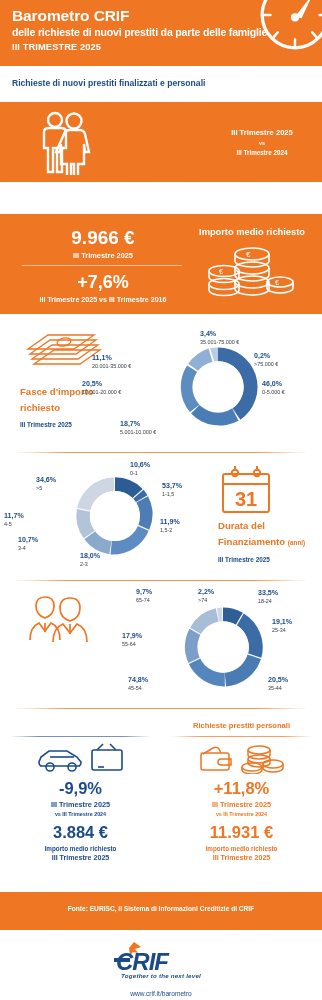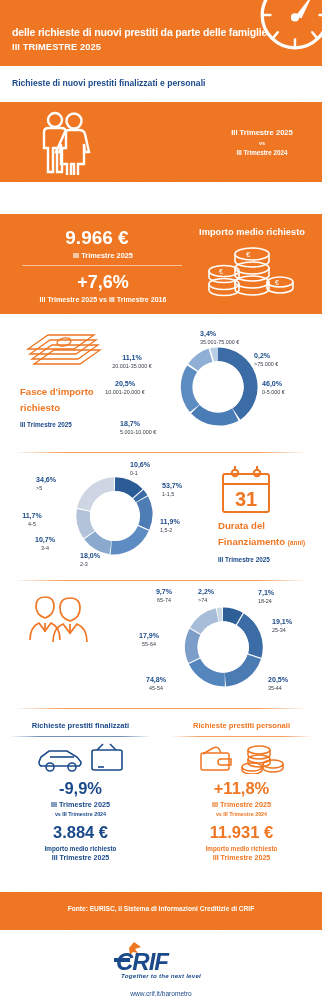--- a/index.html
+++ b/index.html
@@ -92,21 +92,21 @@
     position: absolute; left: 0; top: 182px;
     width: 322px; height: 32px; background: #ffffff;
   }
 
   
   .block-importo {
     position: absolute; left: 0; top: 214px;
     width: 322px; height: 100px; background: #ef7622;
   }
   .imp-amount {
-    position: absolute; left: 12px; top: 13px; width: 170px;
+    position: absolute; left: 18px; top: 13px; width: 170px;
     text-align: center; font-size: 19px; font-weight: bold; color: #ffffff;
   }
   .imp-amount-q {
     position: absolute; left: 18px; top: 37px; width: 170px;
     text-align: center; font-size: 7.4px; font-weight: bold; color: #ffffff;
   }
   .imp-rule {
     position: absolute; left: 22px; top: 51px; width: 160px; height: 1px;
     background: rgba(255,255,255,0.55);
   }
@@ -143,21 +143,21 @@
   
   .dl { position: absolute; white-space: nowrap; }
   .dl .pc {
     font-size: 7.1px; font-weight: bold; color: #1b4a8a; display: block;
   }
   .dl .rg {
     font-size: 5.4px; font-weight: normal; color: #333a44; display: block;
     margin-top: 1px;
   }
   .dl.c { text-align: left; }
-  .dl.r { text-align: center; }
+  .dl.r { text-align: left; }
   .dl.l { text-align: left; }
 
   
   .bottom { position: absolute; left: 0; top: 706px; width: 322px; height: 160px; }
   .col { position: absolute; top: 0; width: 161px; height: 160px; }
   .col-l { left: 0; }
   .col-r { left: 161px; }
   .col-title {
     position: absolute; top: 15px; left: 0; width: 161px;
     text-align: center; font-size: 7.6px; font-weight: bold;
@@ -215,20 +215,21 @@
     position: absolute; left: 0; top: 56px; width: 322px;
     text-align: center; font-size: 6.6px; color: #1b4a8a;
   }
 </style>
 </head>
 <body>
 
 <div class="page">
 
   <div class="header">
+    <div class="header-title">Barometro CRIF</div>
     <div class="header-sub">delle richieste di nuovi prestiti da parte delle famiglie</div>
     <div class="header-quarter">III TRIMESTRE 2025</div>
     <svg class="gauge-icon" viewBox="0 0 100 100">
       <circle cx="50" cy="50" r="40" fill="none" stroke="#ffffff" stroke-width="4"></circle>
       <g stroke="#ffffff" stroke-width="3" stroke-linecap="round">
         <line x1="50" y1="12" x2="50" y2="20"></line>
         <line x1="76" y1="23" x2="71" y2="29"></line>
         <line x1="88" y1="50" x2="80" y2="50"></line>
         <line x1="76" y1="77" x2="71" y2="71"></line>
         <line x1="50" y1="88" x2="50" y2="80"></line>
@@ -467,21 +468,21 @@
         <path d="M43.1 6.8 A44 44 0 0 1 48.9 6.0 L49.3 21.5 A28.5 28.5 0 0 0 45.5 22.0 Z" fill="#cdd8e6"></path>
       </g>
       <circle cx="50" cy="50" r="28.5" fill="#ffffff"></circle>
     </svg>
 
     <div class="dl c" style="left:198px;top:4px;width:46px">
       <span class="pc">2,2%</span>
       <span class="rg">&gt;74</span>
     </div>
     <div class="dl l" style="left:258px;top:5px">
-      <span class="pc">7,1%</span>
+      <span class="pc">33,5%</span>
       <span class="rg">18-24</span>
     </div>
     <div class="dl l" style="left:272px;top:34px">
       <span class="pc">19,1%</span>
       <span class="rg">25-34</span>
     </div>
     <div class="dl l" style="left:268px;top:92px">
       <span class="pc">20,5%</span>
       <span class="rg">35-44</span>
     </div>
@@ -497,21 +498,20 @@
       <span class="pc">9,7%</span>
       <span class="rg">65-74</span>
     </div>
   </div>
 
   <div class="card-divider" style="top:708px"></div>
 
   <div class="bottom">
 
     <div class="col col-l">
-      <div class="col-title navy">Richieste prestiti finalizzati</div>
       <div class="col-rule l"></div>
       <svg class="col-icon" viewBox="0 0 90 32">
         <g fill="none" stroke="#1b4a8a" stroke-width="1.6">
           <path d="M4 24 h40 M6 24 q-3 0-3-4 l2-5 l8-6 h18 l10 6 l4 5 q0 4-3 4"></path>
           <line x1="14" y1="15" x2="38" y2="15"></line>
           <circle cx="14" cy="25" r="4"></circle>
           <circle cx="36" cy="25" r="4"></circle>
           <rect x="56" y="8" width="30" height="20" rx="2"></rect>
           <line x1="61" y1="8" x2="67" y2="2"></line>
           <line x1="80" y1="8" x2="74" y2="2"></line>

